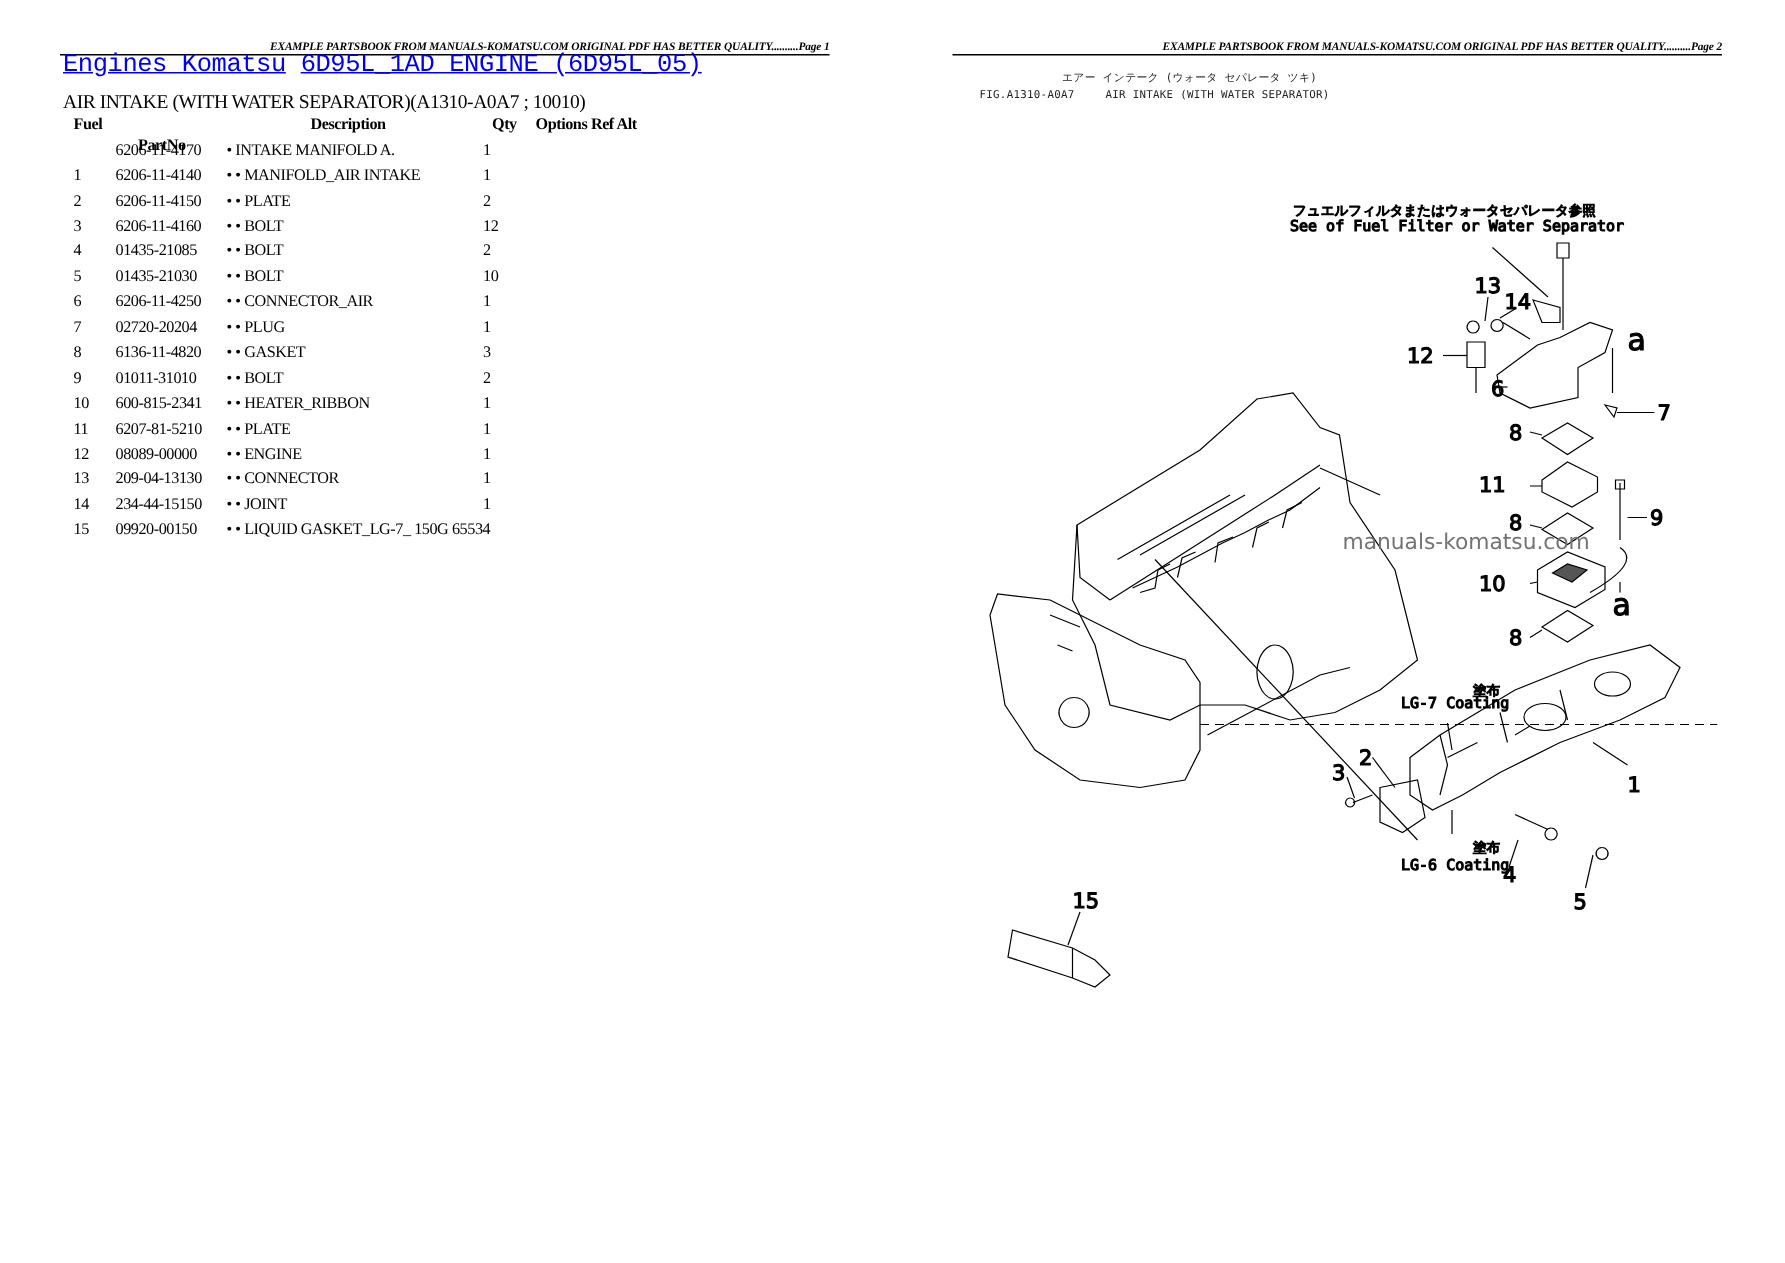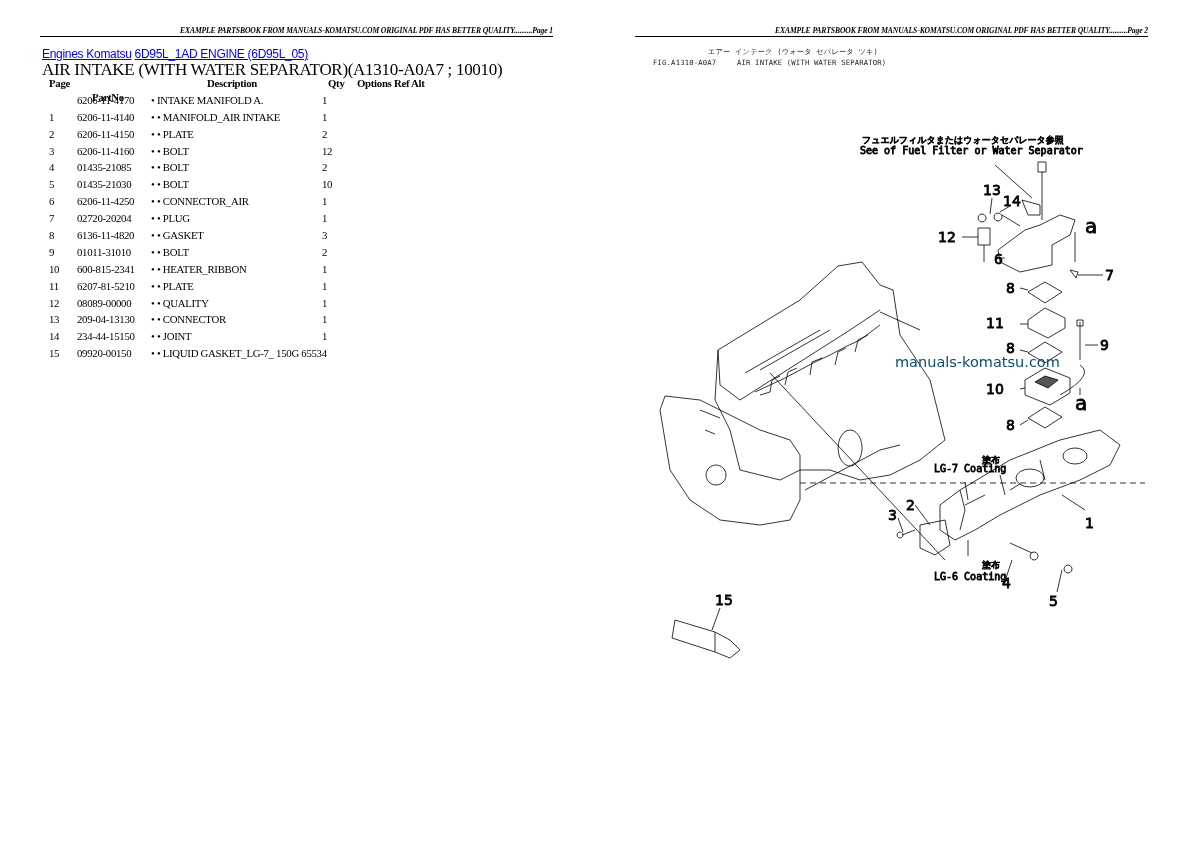--- a/index.html
+++ b/index.html
@@ -15,28 +15,28 @@
       font-family: "Liberation Serif", serif; font-style: italic; font-weight: bold;
       font-size: 7.6px; text-align: right; white-space: nowrap; letter-spacing: -0.1px;
     }
     .page-left .header-banner { left: 40px; width: 513px; }
     .page-right .header-banner { left: 40px; width: 513px; }
     .header-rule { position: absolute; top: 36px; height: 1px; background: #000; }
     .page-left .header-rule { left: 40px; width: 513px; }
     .page-right .header-rule { left: 40px; width: 513px; }
 
     .breadcrumb {
-      position: absolute; left: 42px; top: 47px;
-      font-family: Liberation Sans, sans-serif; font-size: 12px;
+      position: absolute; left: 42px; top: 34px;
+      font-family: Liberation Mono, monospace; font-size: 17px;
       white-space: nowrap; letter-spacing: -0.3px;
     }
     .breadcrumb a { color: #0000ee; text-decoration: underline; }
     .subtitle {
       position: absolute; left: 42px; top: 60px;
-      font-family: "Liberation Serif", serif; font-size: 17px;
+      font-family: "Liberation Serif", serif; font-size: 13px;
       white-space: nowrap; letter-spacing: -0.3px;
     }
 
     .parts-table {
       position: absolute; left: 42px; top: 77px;
       font-family: "Liberation Serif", serif; font-size: 10.8px; letter-spacing: -0.3px;
     }
     .row { position: relative; height: 16.9px; white-space: nowrap; }
     .row span { position: absolute; top: 0; }
     .th span { font-weight: bold; }
@@ -53,40 +53,40 @@
       position: absolute; font-family: "DejaVu Sans Mono", "Liberation Mono", monospace;
       font-size: 7.2px; white-space: pre; color: #222; letter-spacing: 0.2px;
     }
 
     .diagram { position: absolute; left: 645px; top: 120px; width: 500px; height: 560px; }
     .diagram svg { width: 100%; height: 100%; }
     .callout { font-family: "DejaVu Sans", "Liberation Sans", sans-serif; font-size: 14px; fill: #000; }
     .note { font-family: "DejaVu Sans Mono", monospace; font-size: 9px; fill: #000; }
     .watermark {
       position: absolute; left: 895px; top: 354px;
-      font-family: "DejaVu Sans", "Liberation Sans", sans-serif; font-size: 14.5px; color: #0c4a6e;
+      font-family: "DejaVu Sans", "Liberation Sans", sans-serif; font-size: 14.5px; color: #737373;
       white-space: nowrap;
     }
   </style>
 </head>
 <body>
 
 <div class="page page-left">
   <div class="header-banner">EXAMPLE PARTSBOOK FROM MANUALS-KOMATSU.COM ORIGINAL PDF HAS BETTER QUALITY..........Page 1</div>
   <div class="header-rule"></div>
 
   <div class="breadcrumb">
     <a href="#">Engines Komatsu</a>
     <a href="#">6D95L_1AD ENGINE (6D95L_05)</a>
   </div>
   <div class="subtitle">AIR INTAKE (WITH WATER SEPARATOR)(A1310-A0A7 ; 10010)</div>
 
   <div class="parts-table">
     <div class="row th">
-      <span class="c-item">Page</span>
+      <span class="c-item">Fuel</span>
       <span class="c-part">PartNo</span>
       <span class="c-desc">Description</span>
       <span class="c-qty">Qty</span>
       <span class="c-opt"><span style="position:static">Options</span> <span style="position:static">Ref</span> <span style="position:static">Alt</span></span>
     </div>
     <div id="rows">
         <div class="row">
           <span class="c-item"></span>
           <span class="c-part">6206-11-4170</span>
           <span class="c-desc">• INTAKE MANIFOLD A.</span>
@@ -154,21 +154,21 @@
         </div>
         <div class="row">
           <span class="c-item">11</span>
           <span class="c-part">6207-81-5210</span>
           <span class="c-desc">• • PLATE</span>
           <span class="c-qty">1</span>
         </div>
         <div class="row">
           <span class="c-item">12</span>
           <span class="c-part">08089-00000</span>
-          <span class="c-desc">• • QUALITY</span>
+          <span class="c-desc">• • ENGINE</span>
           <span class="c-qty">1</span>
         </div>
         <div class="row">
           <span class="c-item">13</span>
           <span class="c-part">209-04-13130</span>
           <span class="c-desc">• • CONNECTOR</span>
           <span class="c-qty">1</span>
         </div>
         <div class="row">
           <span class="c-item">14</span>

